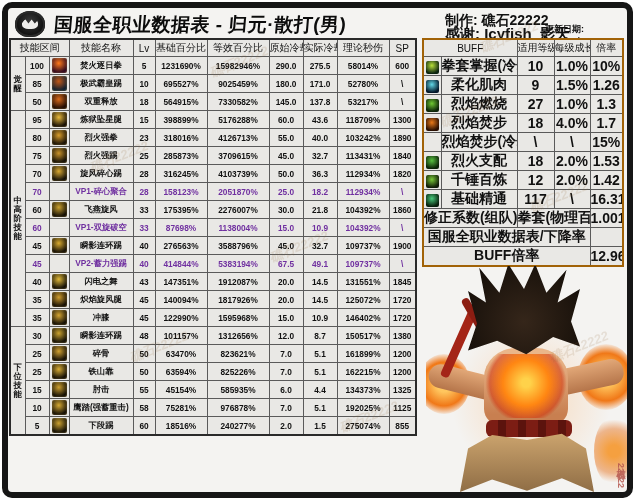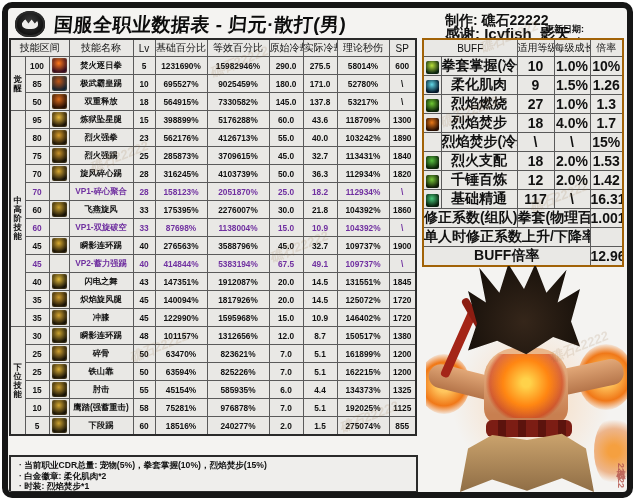--- a/index.html
+++ b/index.html
@@ -158,21 +158,21 @@
           <td>60.0</td>
           <td>43.6</td>
           <td>118709%</td>
           <td>1300</td>
         </tr>
         <tr>
           <td>80</td>
           <td><span class="skicon" style="background: radial-gradient(circle at 45% 35%, rgb(216, 156, 42), rgb(26, 18, 6) 72%);"></span></td>
           <td>烈火强拳</td>
           <td>23</td>
-          <td>562176%</td>
+          <td>318016%</td>
           <td>4126713%</td>
           <td>55.0</td>
           <td>40.0</td>
           <td>103242%</td>
           <td>1890</td>
         </tr>
         <tr>
           <td>75</td>
           <td><span class="skicon" style="background: radial-gradient(circle at 45% 35%, rgb(200, 146, 42), rgb(21, 16, 6) 72%);"></span></td>
           <td>烈火强踢</td>
@@ -442,35 +442,30 @@
           <td>16.314</td>
         </tr>
       </tbody>
     <tfoot>
       <tr>
         <td colspan="2">修正系数(组队)</td>
         <td colspan="2">拳套(物理百分比)</td>
         <td>1.001</td>
       </tr>
       <tr>
-        <td colspan="4">单人时修正系数上升/下降率</td>
+        <td colspan="4">国服全职业数据表/下降率</td>
         <td></td>
       </tr>
       <tr>
         <td colspan="4">BUFF倍率</td>
         <td>12.96</td>
       </tr>
     </tfoot>
   </table>
 
-  <div class="notes">
-    <div>· 当前职业CDR总量: 宠物(5%)，拳套掌握(10%)，烈焰焚步(15%)</div>
-    <div>· 白金徽章: 柔化肌肉*2</div>
-    <div>· 时装: 烈焰焚步*1</div>
-  </div>
 
   <div class="char">
     <div class="glow"></div>
     <div class="fistL"></div>
     <div class="fistR"></div>
     <div class="armL"></div>
     <div class="armR"></div>
     <div class="ribbon"></div>
     <div class="ribbon2"></div>
     <div class="torso"></div>

